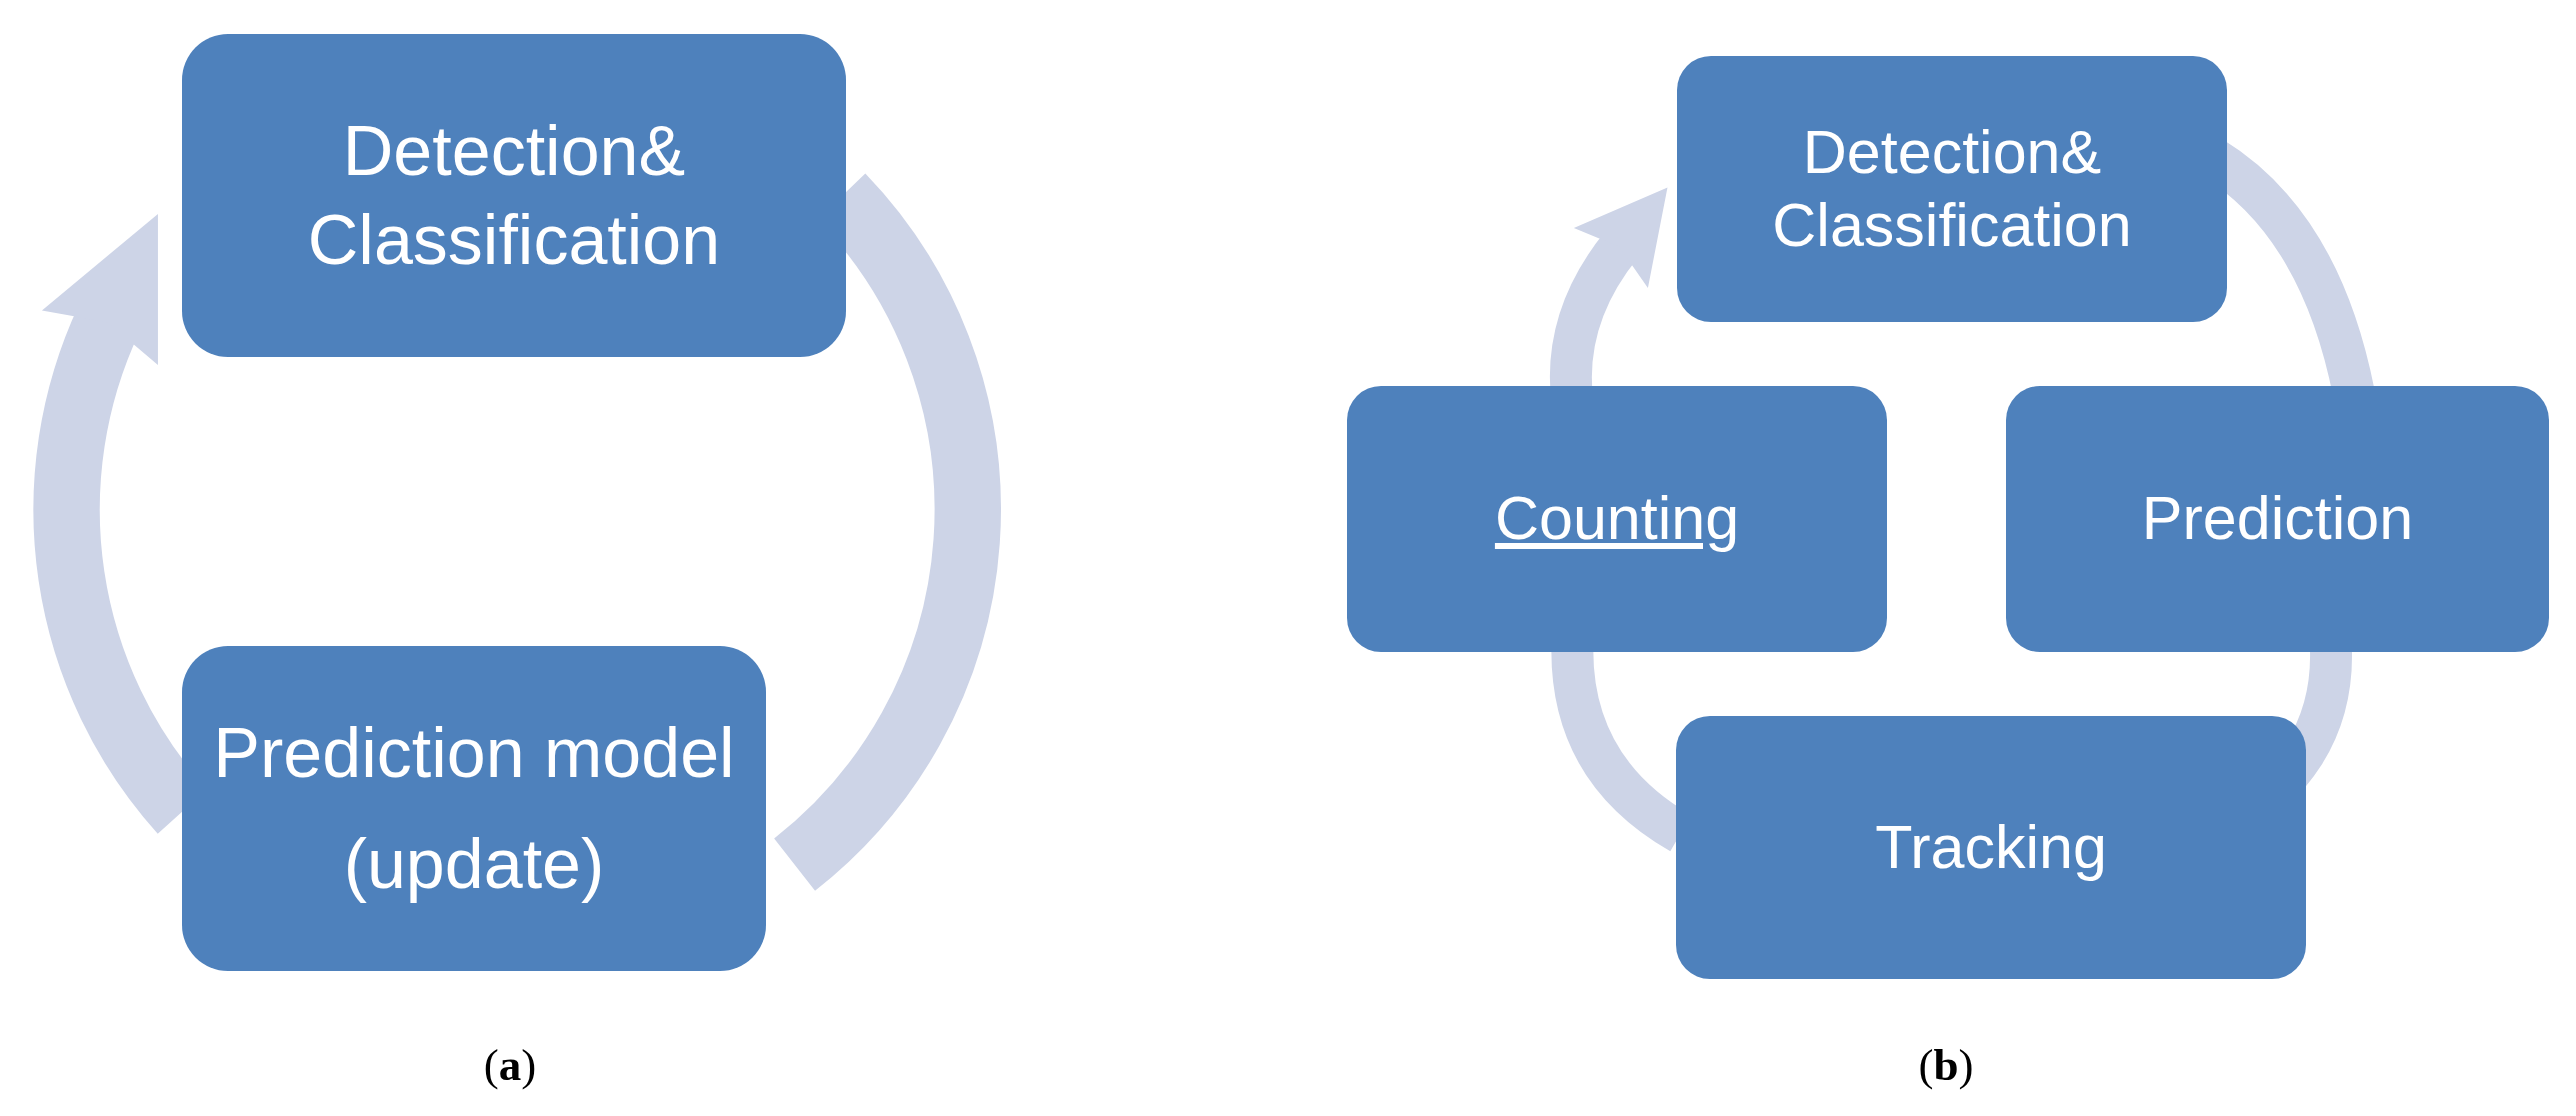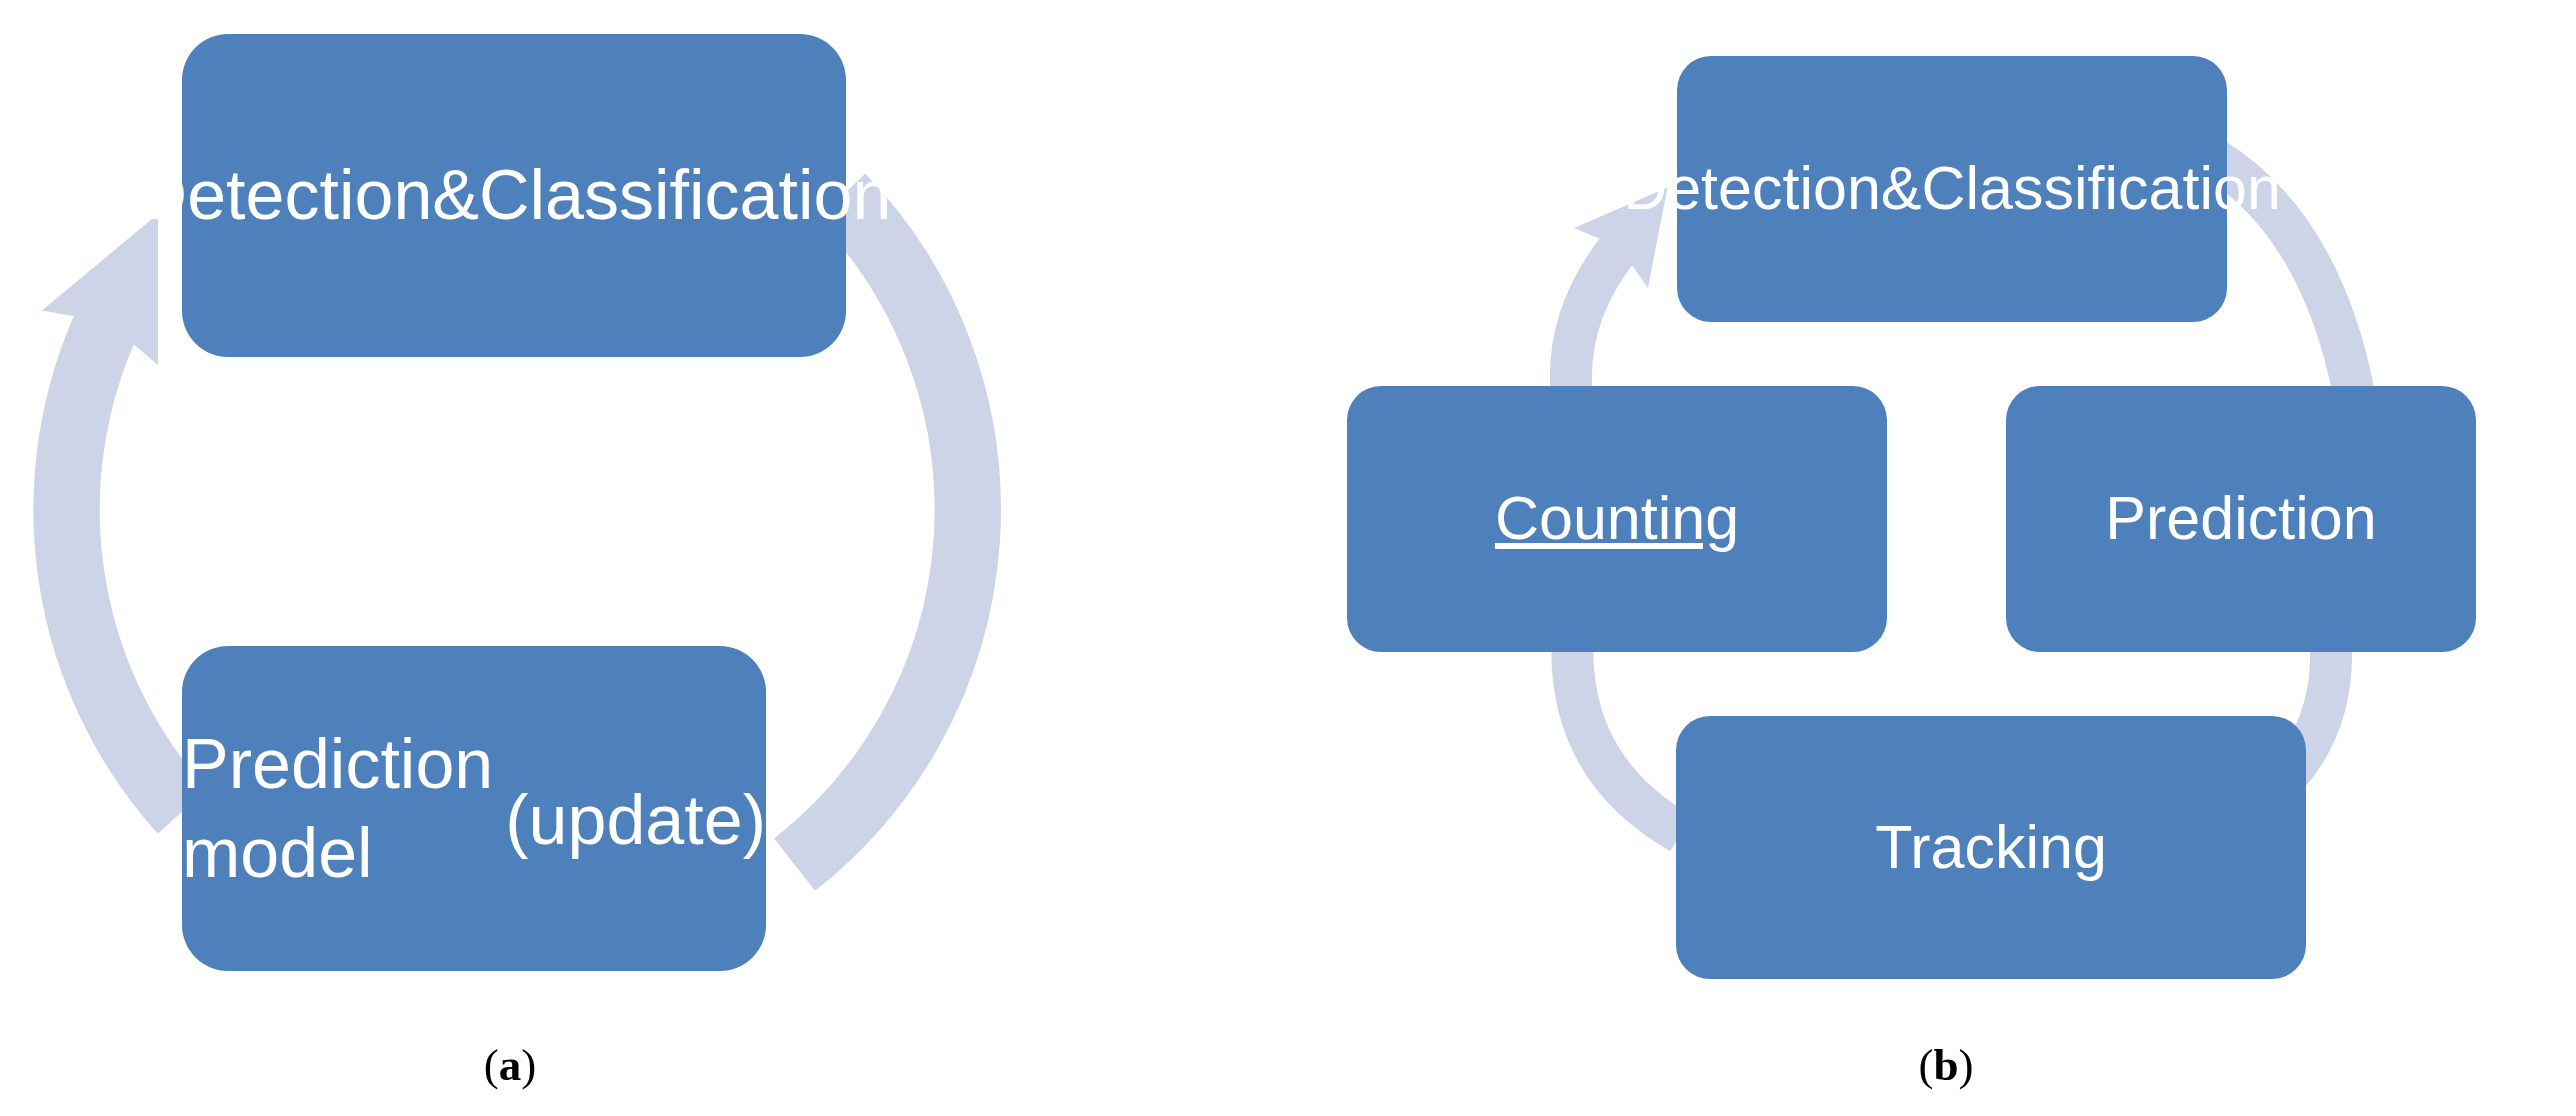--- a/index.html
+++ b/index.html
@@ -18,32 +18,32 @@
   }
   .band { fill: none; stroke: #CDD4E7; }
   .band-a { stroke-width: 95px; }
   .band-b { stroke-width: 60px; }
   .arrowhead { fill: #CDD4E7; stroke: none; }
   .box {
     position: absolute;
     background: #4E81BC;
     color: #FFFFFF;
     display: flex;
-    flex-direction: row;
+    flex-direction: column;
     align-items: center;
     justify-content: center;
     text-align: left;
   }
   .box-a { border-radius: 46px; font-size: 70px; line-height: 1.26; }
   .box-b { border-radius: 34px; font-size: 61px; line-height: 1.2; }
   #box-a-top    { left: 182px;  top: 34px;   width: 664px; height: 323px; }
   #box-a-bottom { left: 182px;  top: 646px;  width: 584px; height: 325px; }
   #box-b-top    { left: 1677px; top: 56px;   width: 550px; height: 266px; }
   #box-b-left   { left: 1347px; top: 386px;  width: 540px; height: 266px; text-decoration: underline; }
-  #box-b-right  { left: 2006px; top: 386px;  width: 470px; height: 266px; }
+  #box-b-right  { left: 2006px; top: 386px;  width: 543px; height: 266px; }
   #box-b-bottom { left: 1676px; top: 716px; width: 630px; height: 263px; }
   .gap-line { margin-top: 23px; }
   .caption {
     position: absolute;
     width: 126px;
     text-align: center;
     font-family: "Liberation Serif", serif;
     font-size: 45px;
     color: #000000;
   }

